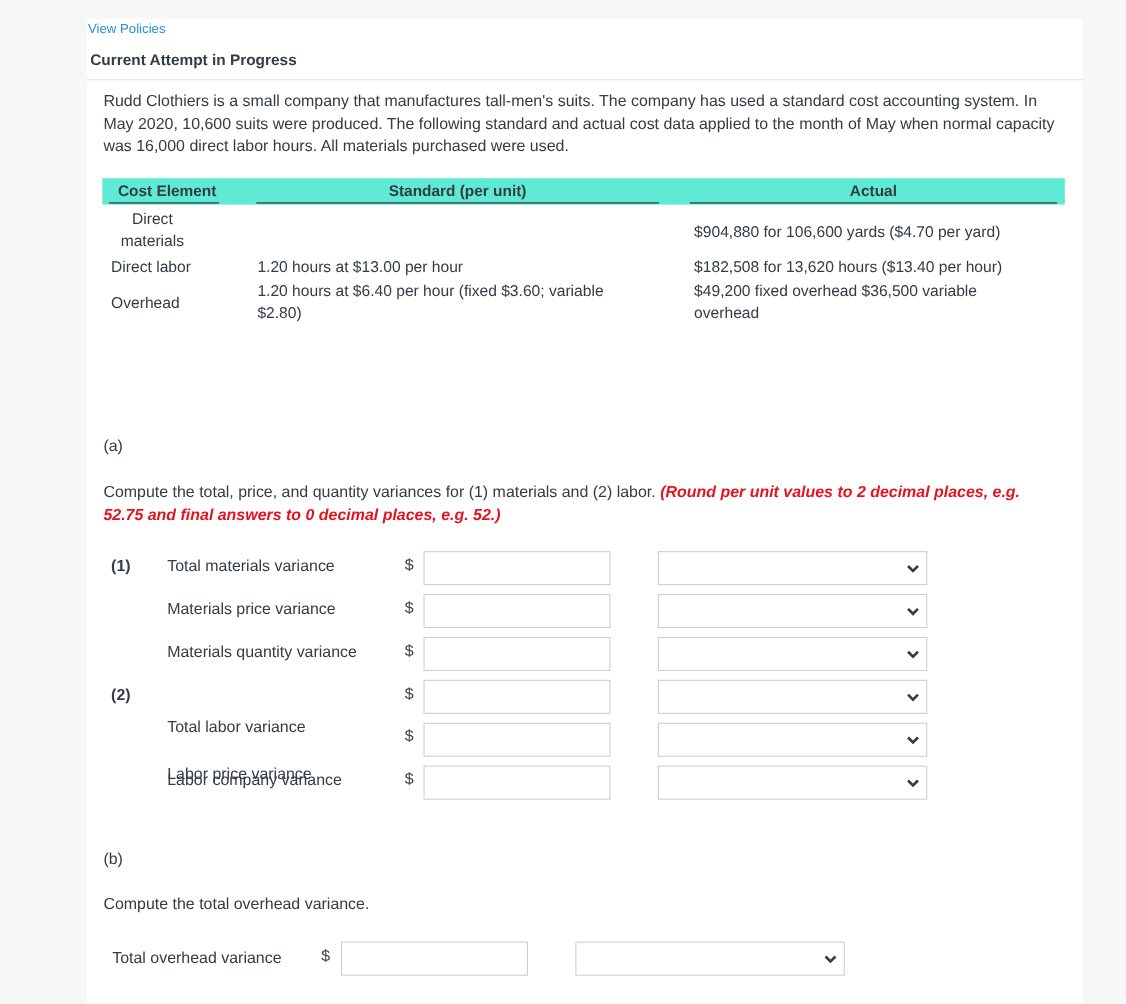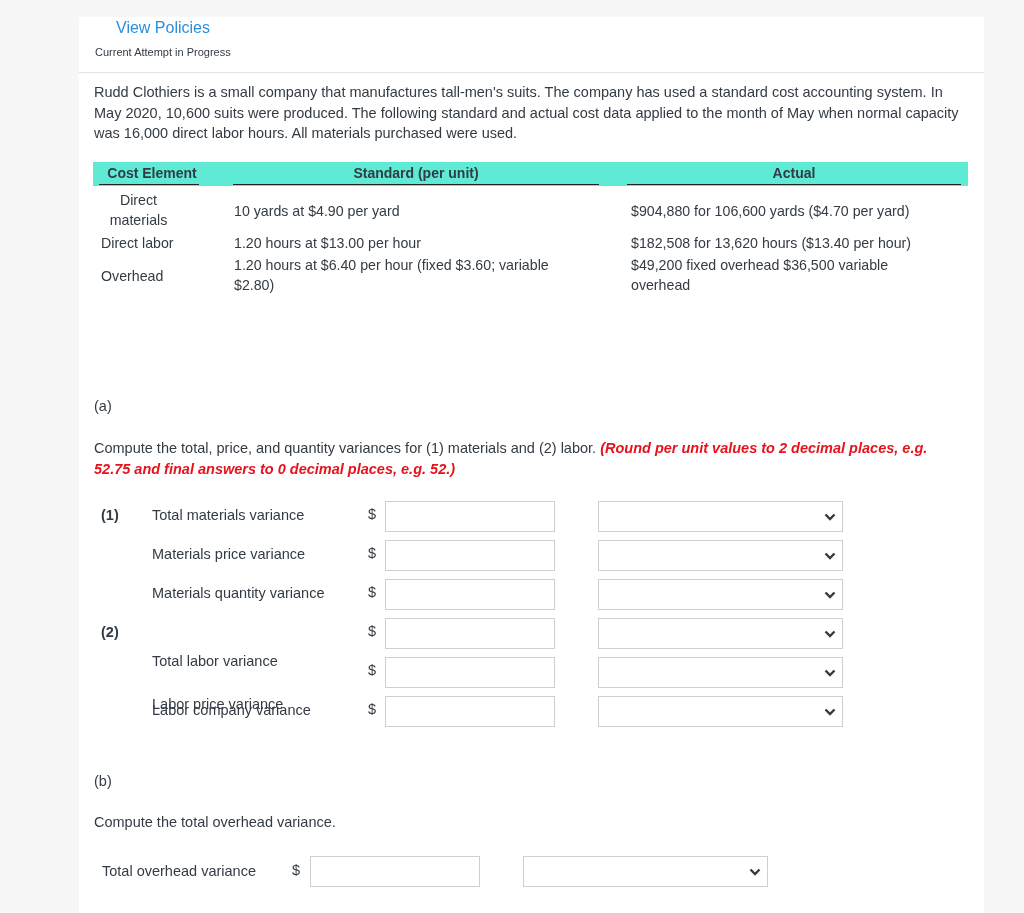--- a/index.html
+++ b/index.html
@@ -10,25 +10,25 @@
     color: #333b44;
     font-size: 14.5px;
   }
   .panel {
     position: absolute; left: 79px; top: 17px;
     width: 905px; height: 896px;
     background: #ffffff;
   }
   .view-policies {
     position: absolute; left: 1px; top: 2px;
-    color: #2a8fdb; font-size: 16px; text-decoration: none; cursor: pointer; margin-left: 36px;
+    color: #2a8fdb; font-size: 12px; text-decoration: none; cursor: pointer;
   }
   .attempt {
-    position: absolute; left: 16px; top: 29px;
-    font-weight: normal; font-size: 11px; color: #333b44;
+    position: absolute; left: 3px; top: 29px;
+    font-weight: bold; font-size: 14px; color: #333b44;
   }
   .divider {
     position: absolute; left: 0; top: 55px; width: 905px; height: 1px;
     background: #e3e3e3;
   }
   .intro {
     position: absolute; left: 15px; top: 65px; width: 870px;
     line-height: 20.5px; font-size: 14.5px;
   }
   
@@ -81,21 +81,20 @@
     <div class="th-row">
       <div class="th" style="left:14px;width:90px;">Cost Element</div>
       <div class="th-line" style="left:6px;width:100px;"></div>
       <div class="th" style="left:140px;width:366px;">Standard (per unit)</div>
       <div class="th-line" style="left:140px;width:366px;"></div>
       <div class="th" style="left:534px;width:334px;">Actual</div>
       <div class="th-line" style="left:534px;width:334px;"></div>
     </div>
 
     <div class="td" style="left:8px;top:28px;width:75px;text-align:center;">Direct materials</div>
-    <div class="td" style="left:141px;top:39px;width:360px;">10 yards at $4.90 per yard</div>
     <div class="td" style="left:538px;top:39px;width:340px;">$904,880 for 106,600 yards ($4.70 per yard)</div>
 
     <div class="td" style="left:8px;top:71px;width:120px;">Direct labor</div>
     <div class="td" style="left:141px;top:71px;width:360px;">1.20 hours at $13.00 per hour</div>
     <div class="td" style="left:538px;top:71px;width:340px;">$182,508 for 13,620 hours ($13.40 per hour)</div>
 
     <div class="td" style="left:8px;top:104px;width:120px;">Overhead</div>
     <div class="td" style="left:141px;top:93px;width:350px;">1.20 hours at $6.40 per hour (fixed $3.60; variable $2.80)</div>
     <div class="td" style="left:538px;top:93px;width:290px;">$49,200 fixed overhead $36,500 variable overhead</div>
   </div>

